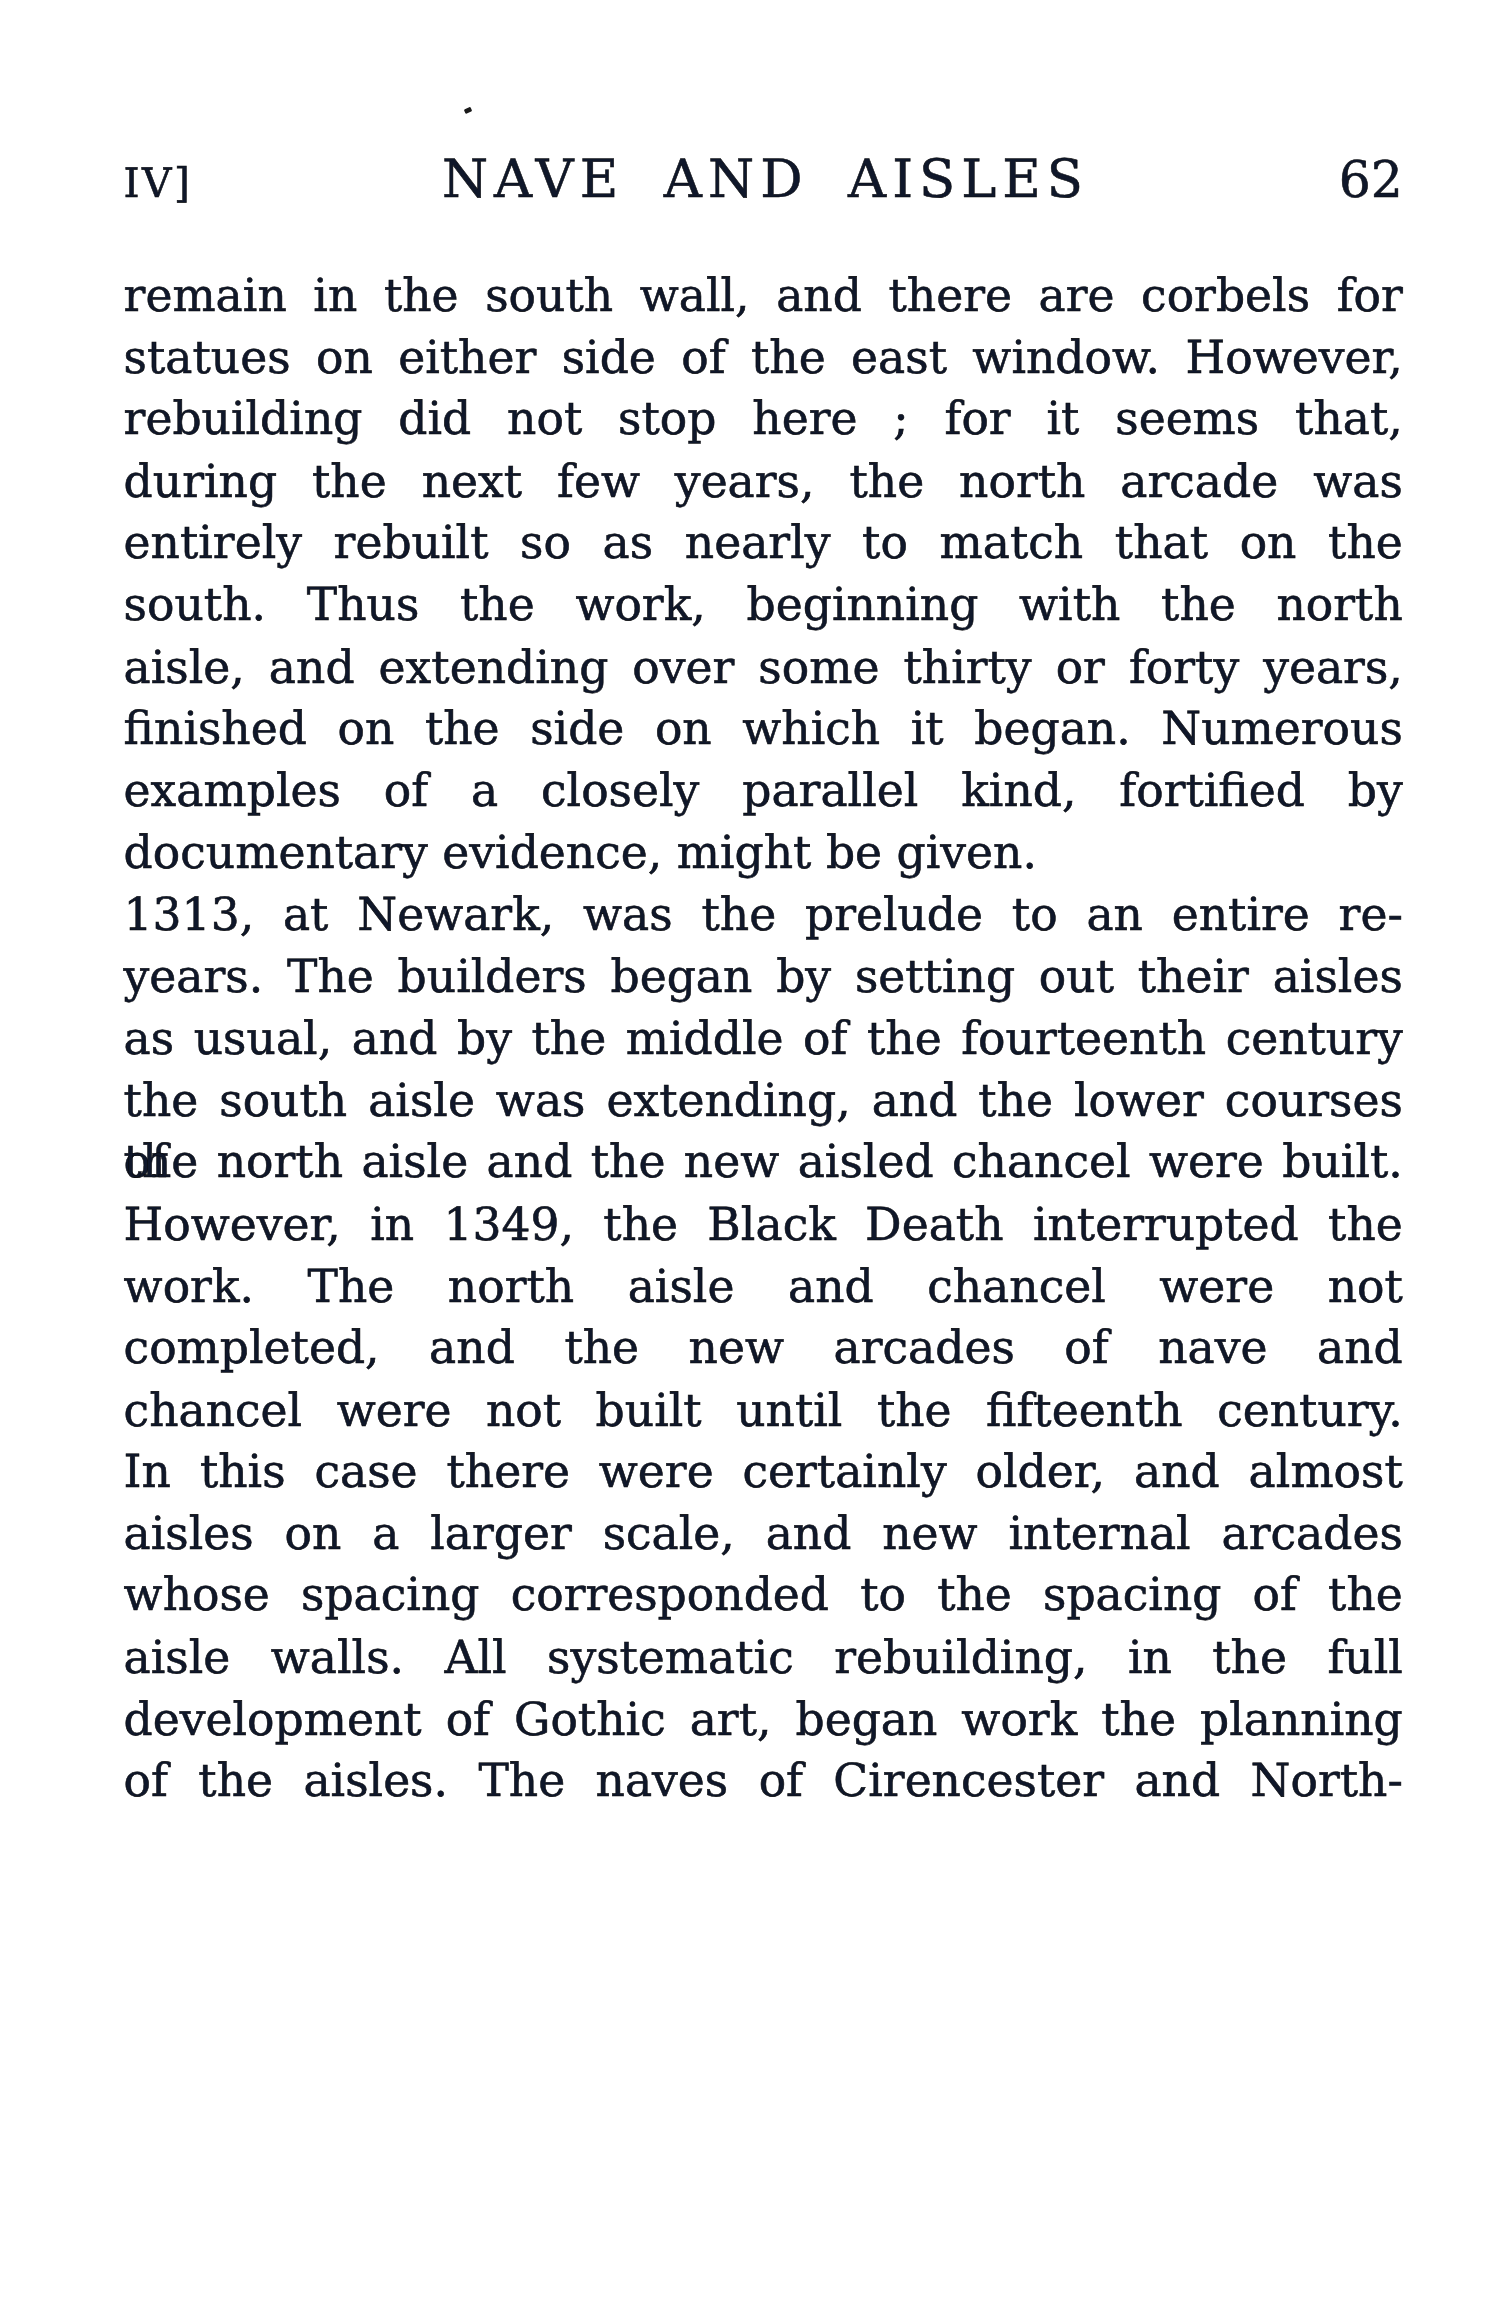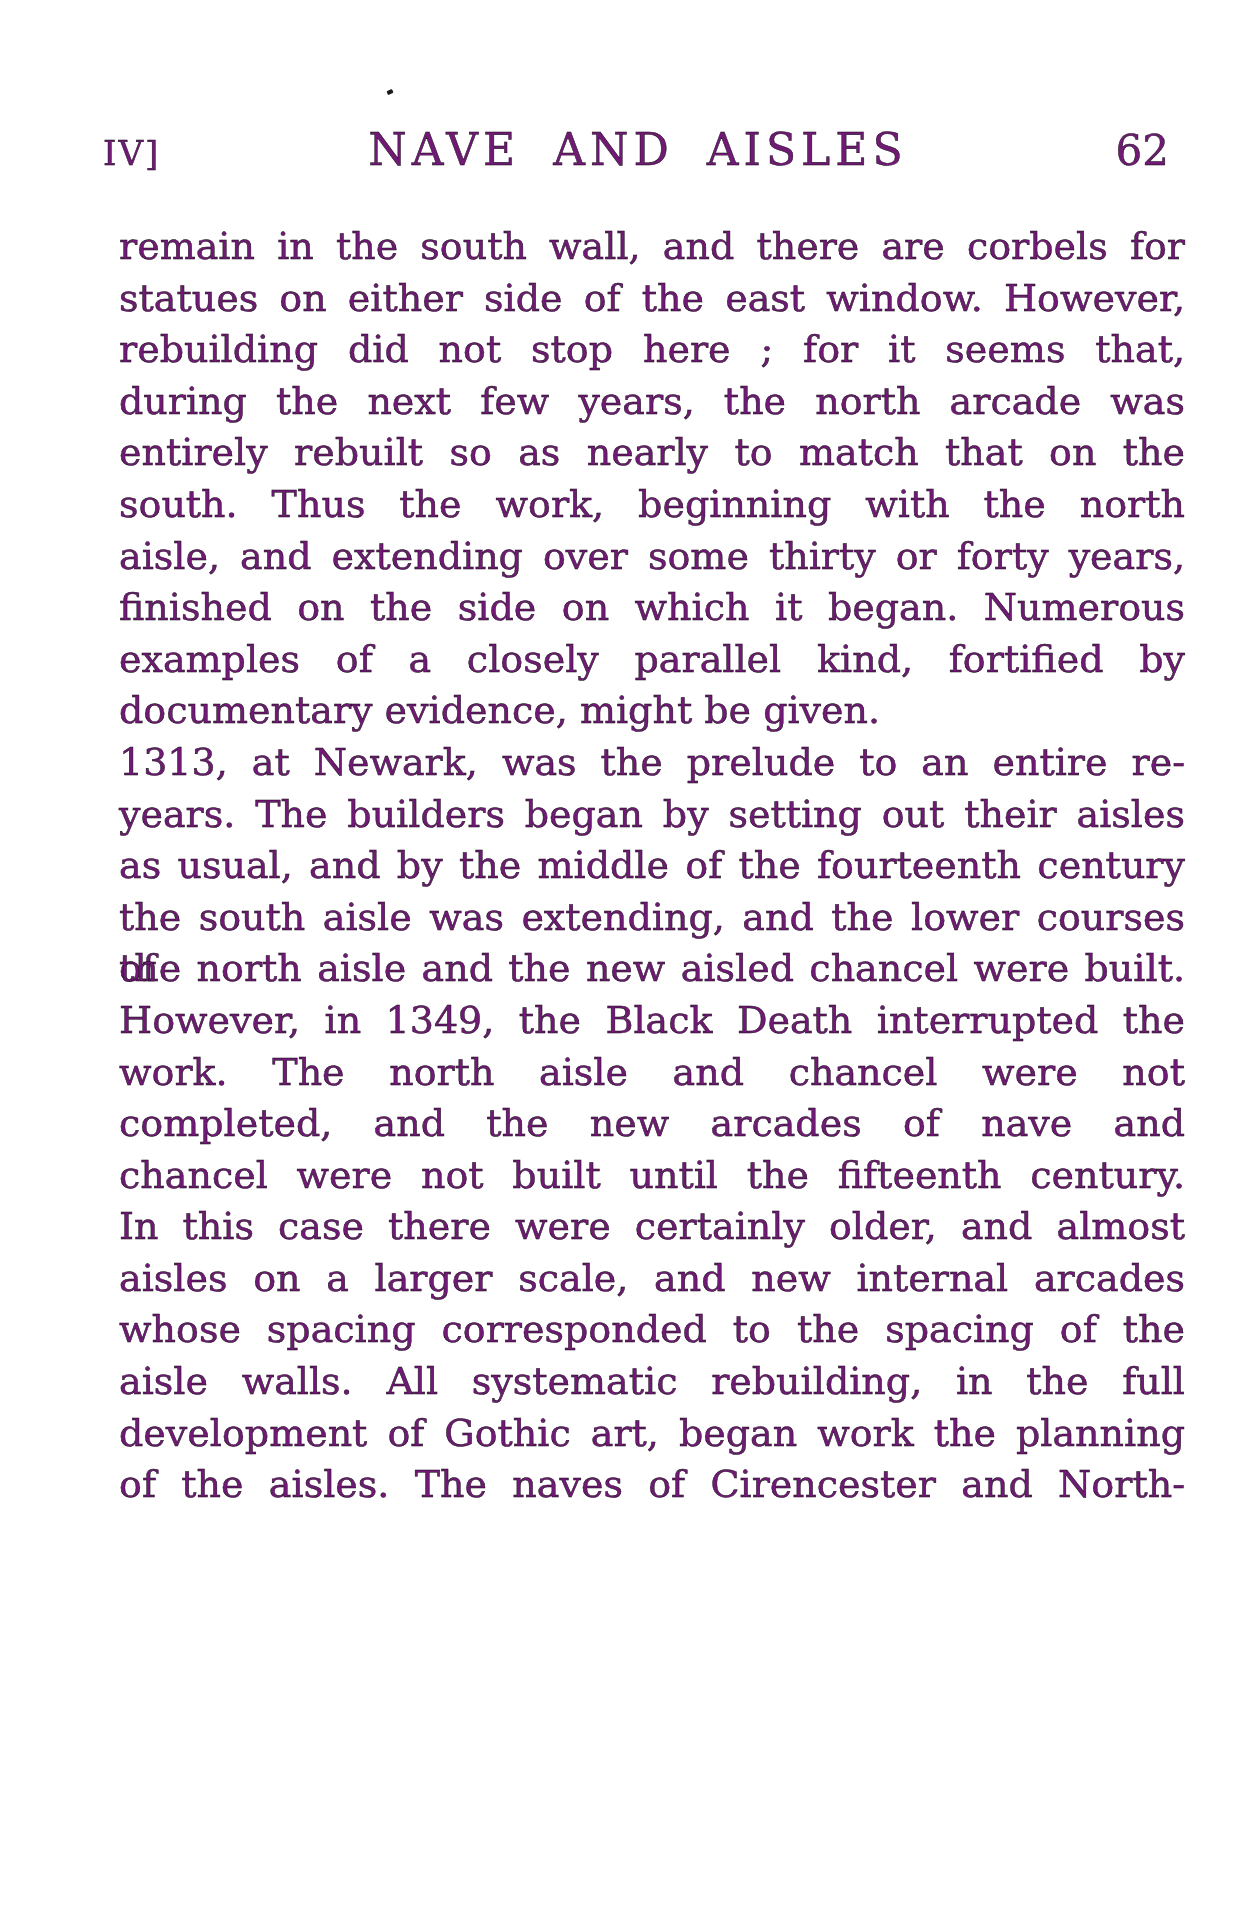--- a/index.html
+++ b/index.html
@@ -5,21 +5,21 @@
   html, body {
     margin: 0;
     padding: 0;
     background: #ffffff;
   }
   .page {
     position: relative;
     width: 1250px;
     height: 1918px;
     background: #ffffff;
-    color: #701a75;
+    color: #0f172a;
     font-family: "DejaVu Serif", "Liberation Serif", serif;
     -webkit-text-stroke: 0.45px #0a0a0a;
     overflow: hidden;
   }
   .running-header {
     position: absolute;
     top: 124px;
     left: 103px;
     width: 1066px;
     display: flex;
@@ -46,21 +46,21 @@
     top: 90px;
     width: 6px;
     height: 4px;
     background: #1a1a1a;
     transform: rotate(-25deg);
     border-radius: 1px;
   }
   .body-text {
     position: absolute;
     top: 221px;
-    left: 119px;
+    left: 103px;
     width: 1066px;
   }
   .text-line {
     font-size: 38px;
     line-height: 51.6px;
     height: 51.6px;
     text-align: justify;
     text-align-last: justify;
     overflow: visible;
   }

